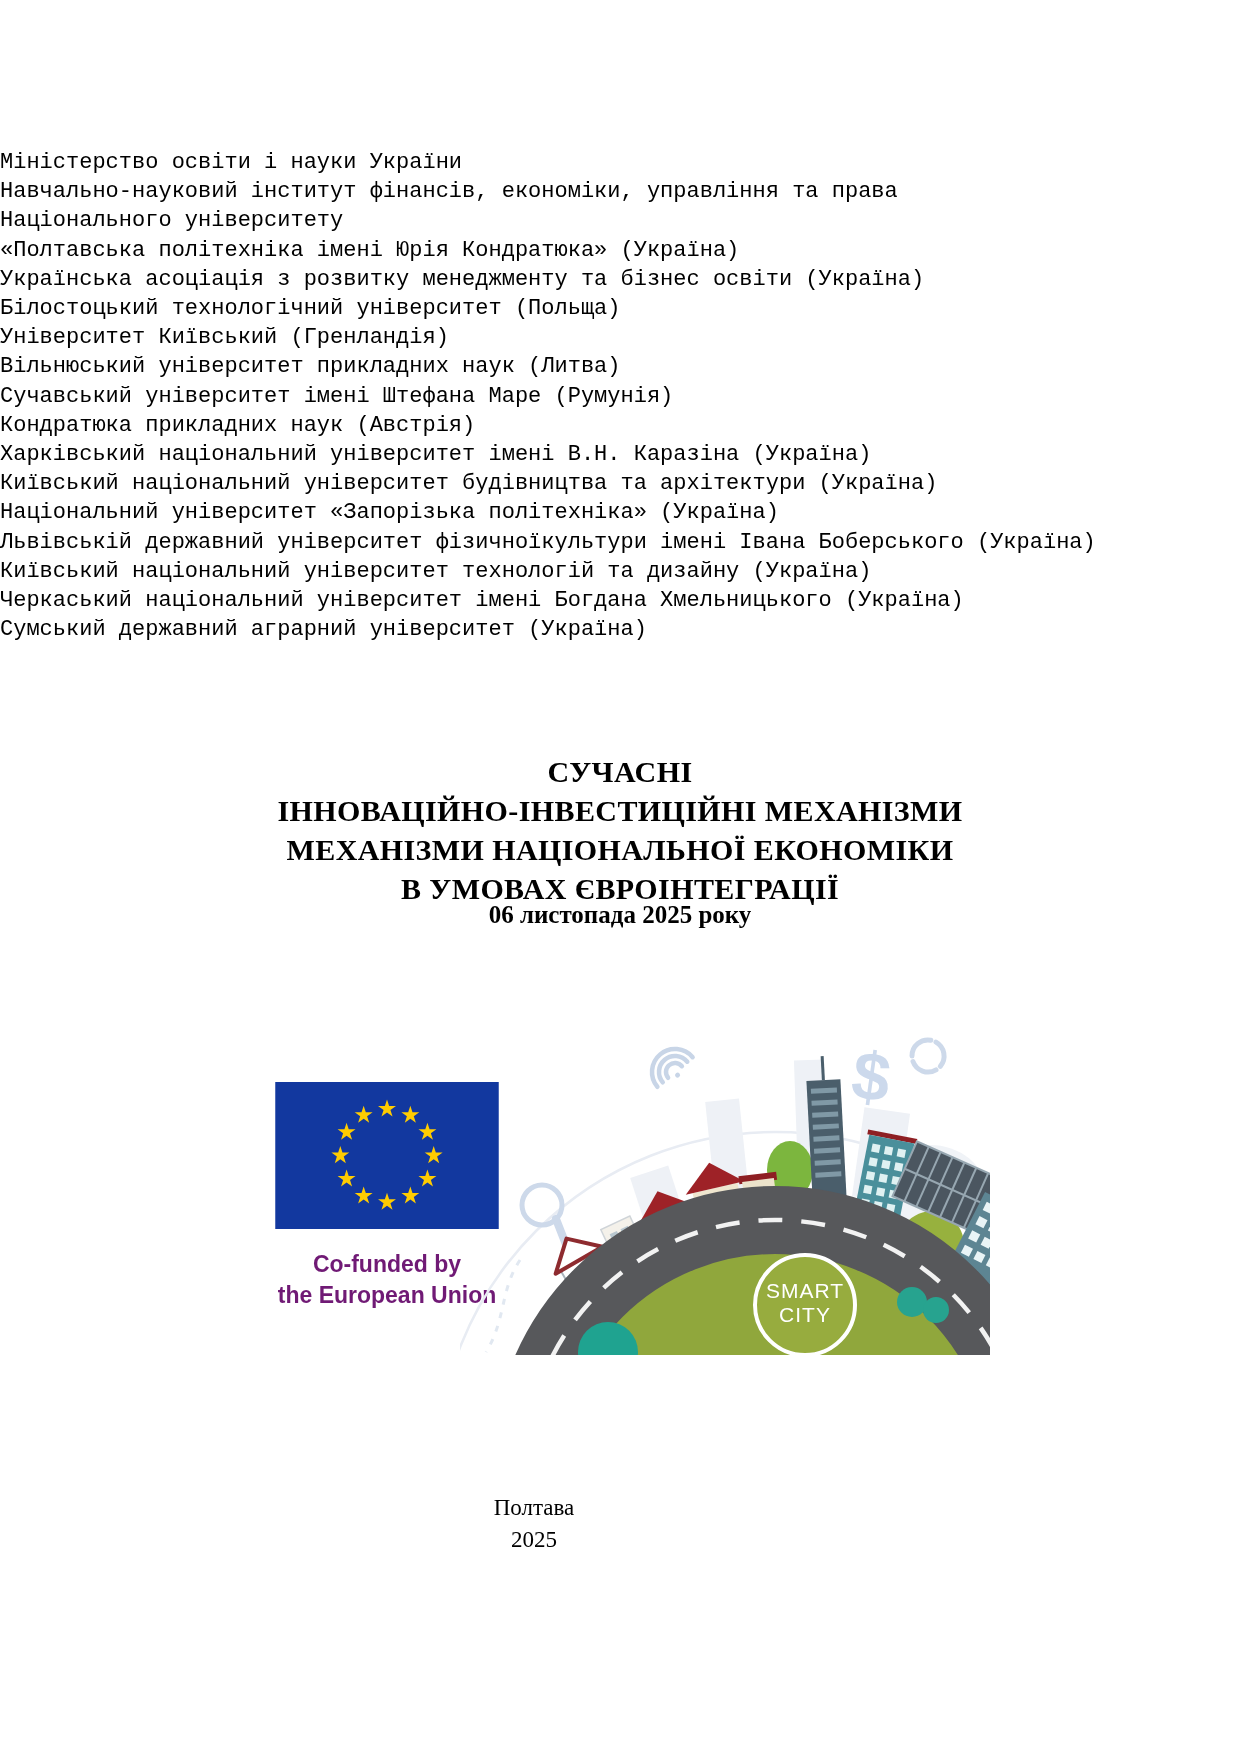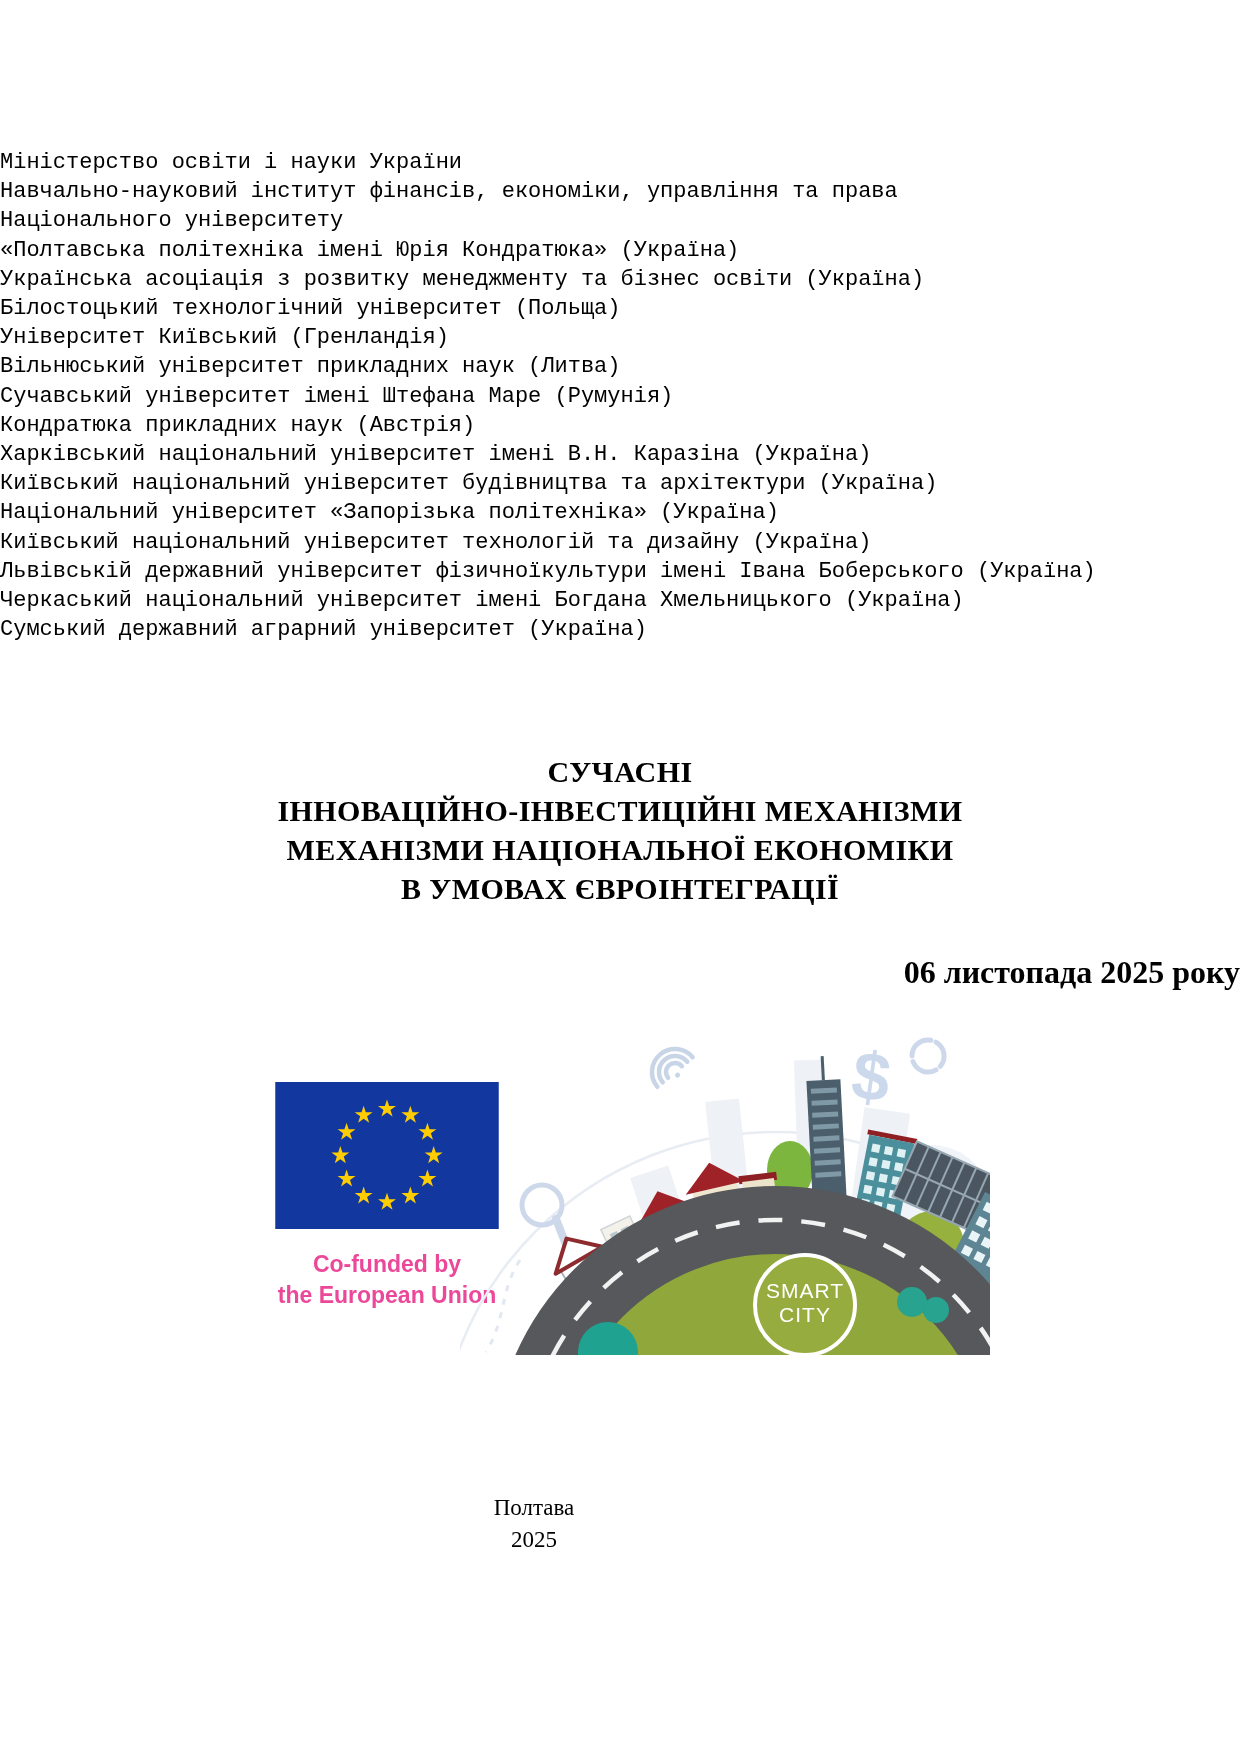--- a/index.html
+++ b/index.html
@@ -2,26 +2,26 @@
 <html><head>
 <meta charset="utf-8">
 <style>
   html,body{margin:0;padding:0;background:#fff;}
   .page{position:relative;width:1240px;height:1754px;background:#fff;overflow:hidden;
         font-family:"Liberation Serif", serif;color:#000;}
   .institutions{position:absolute;top:148px;left:0;width:1156px;font-family:Liberation Mono, monospace;}
   .inst-line{font-size:22px;line-height:29.2px;white-space:nowrap;}
   .conf-title{position:absolute;top:752px;left:0;width:1240px;text-align:center;
               font-weight:bold;font-size:30px;line-height:39px;letter-spacing:.4px;}
-  .date-line{position:absolute;top:954px;left:0;width:1240px;text-align:right;
-             font-weight:bold;font-size:32px;}
+  .date-line{position:absolute;top:901px;left:0;width:1240px;text-align:center;
+             font-weight:bold;font-size:25px;}
   .eu-block{position:absolute;left:262px;top:1082px;width:250px;text-align:center;}
   .eu-flag{display:block;margin:0 auto;}
   .eu-caption{margin-top:20px;font-family:"Liberation Sans", sans-serif;font-weight:bold;
-              font-size:23px;line-height:31px;color:#ec4899;}
+              font-size:23px;line-height:31px;color:#701a75;}
   .illu{position:absolute;left:460px;top:960px;width:530px;height:395px;overflow:hidden;}
   .footer{position:absolute;top:1492px;left:0;width:1068px;text-align:center;
           font-size:23px;line-height:32px;}
 </style>
 </head>
 <body>
 
 <div class="page">
 
   <div class="institutions">
@@ -31,22 +31,22 @@
     <div class="inst-line">«Полтавська політехніка імені Юрія Кондратюка» (Україна)</div>
     <div class="inst-line">Українська асоціація з розвитку менеджменту та бізнес освіти (Україна)</div>
     <div class="inst-line">Білостоцький технологічний університет (Польща)</div>
     <div class="inst-line">Університет Київський (Гренландія)</div>
     <div class="inst-line">Вільнюський університет прикладних наук (Литва)</div>
     <div class="inst-line">Сучавський університет імені Штефана Маре (Румунія)</div>
     <div class="inst-line">Кондратюка прикладних наук (Австрія)</div>
     <div class="inst-line">Харківський національний університет імені В.Н. Каразіна (Україна)</div>
     <div class="inst-line">Київський національний університет будівництва та архітектури (Україна)</div>
     <div class="inst-line">Національний університет «Запорізька політехніка» (Україна)</div>
+    <div class="inst-line">Львівській державний університет фізичноїкультури імені Івана Боберського (Україна)</div>
     <div class="inst-line">Київський національний університет технологій та дизайну (Україна)</div>
-    <div class="inst-line">Львівській державний університет фізичноїкультури імені Івана Боберського (Україна)</div>
     <div class="inst-line">Черкаський національний університет імені Богдана Хмельницького (Україна)</div>
     <div class="inst-line">Сумський державний аграрний університет (Україна)</div>
   </div>
 
   <div class="conf-title">
     <div>СУЧАСНІ</div>
     <div>ІННОВАЦІЙНО-ІНВЕСТИЦІЙНІ МЕХАНІЗМИ</div>
     <div>МЕХАНІЗМИ НАЦІОНАЛЬНОЇ ЕКОНОМІКИ</div>
     <div>В УМОВАХ ЄВРОІНТЕГРАЦІЇ</div>
   </div>

